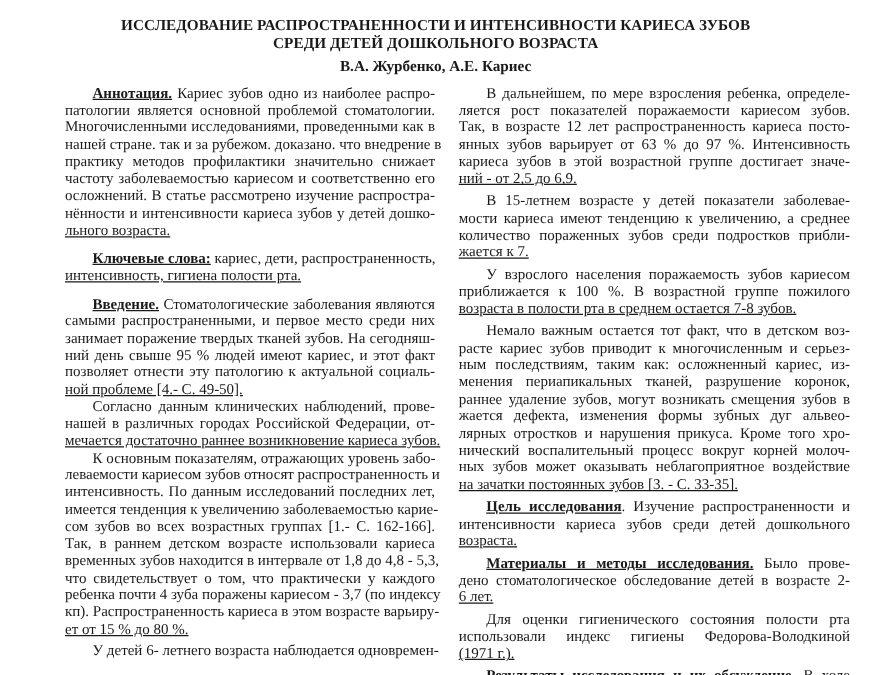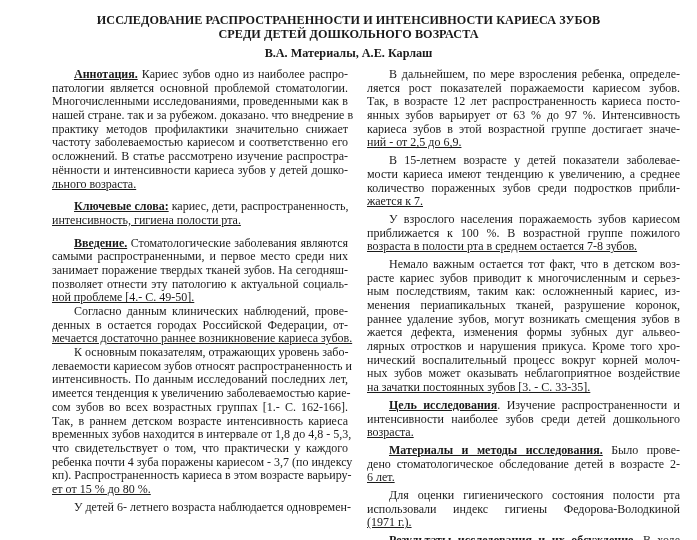--- a/index.html
+++ b/index.html
@@ -63,21 +63,21 @@
     b { font-weight: bold; text-decoration: underline; }
   </style>
 </head>
 <body>
 
 <div class="title">
   <div>ИССЛЕДОВАНИЕ РАСПРОСТРАНЕННОСТИ И ИНТЕНСИВНОСТИ КАРИЕСА ЗУБОВ</div>
   <div>СРЕДИ ДЕТЕЙ ДОШКОЛЬНОГО ВОЗРАСТА</div>
 </div>
 
-<div class="authors">В.А. Материалы, А.Е. Карлаш</div>
+<div class="authors">В.А. Журбенко, А.Е. Кариес</div>
 
 <div class="col col-left">
 
   <div>
     <span class="line indent"><b>Аннотация.</b><span> Кариес зубов одно из наиболее распро-</span></span>
     <span class="line">патологии является основной проблемой стоматологии.</span>
     <span class="line">Многочисленными исследованиями, проведенными как в</span>
     <span class="line">нашей стране. так и за рубежом. доказано. что внедрение в</span>
     <span class="line">практику методов профилактики значительно снижает</span>
     <span class="line">частоту заболеваемостью кариесом и соответственно его</span>
@@ -92,37 +92,38 @@
     <span class="line indent"><b>Ключевые слова:</b><span> кариес, дети, распространенность,</span></span>
     <span class="line last">интенсивность, гигиена полости рта.</span>
   </div>
 
   <span class="gap"></span>
 
   <div>
     <span class="line indent"><b>Введение.</b><span> Стоматологические заболевания являются</span></span>
     <span class="line">самыми распространенными, и первое место среди них</span>
     <span class="line">занимает поражение твердых тканей зубов. На сегодняш-</span>
+    <span class="line">ний день свыше 95 % людей имеют кариес, и этот факт</span>
     <span class="line">позволяет отнести эту патологию к актуальной социаль-</span>
     <span class="line last">ной проблеме [4.- С. 49-50].</span>
   </div>
 
   <div>
     <span class="line indent">Согласно данным клинических наблюдений, прове-</span>
-    <span class="line">денных в остается городах Российской Федерации, от-</span>
+    <span class="line">нашей в различных городах Российской Федерации, от-</span>
     <span class="line last">мечается достаточно раннее возникновение кариеса зубов.</span>
   </div>
 
   <div>
     <span class="line indent">К основным показателям, отражающих уровень забо-</span>
     <span class="line">леваемости кариесом зубов относят распространенность и</span>
     <span class="line">интенсивность. По данным исследований последних лет,</span>
     <span class="line">имеется тенденция к увеличению заболеваемостью карие-</span>
     <span class="line">сом зубов во всех возрастных группах [1.- С. 162-166].</span>
-    <span class="line">Так, в раннем детском возрасте интенсивность кариеса</span>
+    <span class="line">Так, в раннем детском возрасте использовали кариеса</span>
     <span class="line">временных зубов находится в интервале от 1,8 до 4,8 - 5,3,</span>
     <span class="line">что свидетельствует о том, что практически у каждого</span>
     <span class="line">ребенка почти 4 зуба поражены кариесом - 3,7 (по индексу</span>
     <span class="line">кп). Распространенность кариеса в этом возрасте варьиру-</span>
     <span class="line last">ет от 15 % до 80 %.</span>
   </div>
 
   <span class="gap-sm"></span>
 
   <div>
@@ -171,21 +172,21 @@
     <span class="line">лярных отростков и нарушения прикуса. Кроме того хро-</span>
     <span class="line">нический воспалительный процесс вокруг корней молоч-</span>
     <span class="line">ных зубов может оказывать неблагоприятное воздействие</span>
     <span class="line last">на зачатки постоянных зубов [3. - С. 33-35].</span>
   </div>
 
   <span class="gap-sm"></span>
 
   <div>
     <span class="line indent"><b>Цель исследования</b><span>. Изучение распространенности и</span></span>
-    <span class="line">интенсивности наиболее зубов среди детей дошкольного</span>
+    <span class="line">интенсивности кариеса зубов среди детей дошкольного</span>
     <span class="line last">возраста.</span>
   </div>
 
   <span class="gap-sm"></span>
 
   <div>
     <span class="line indent"><b>Материалы и методы исследования.</b><span> Было прове-</span></span>
     <span class="line">дено стоматологическое обследование детей в возрасте 2-</span>
     <span class="line last">6 лет.</span>
   </div>

